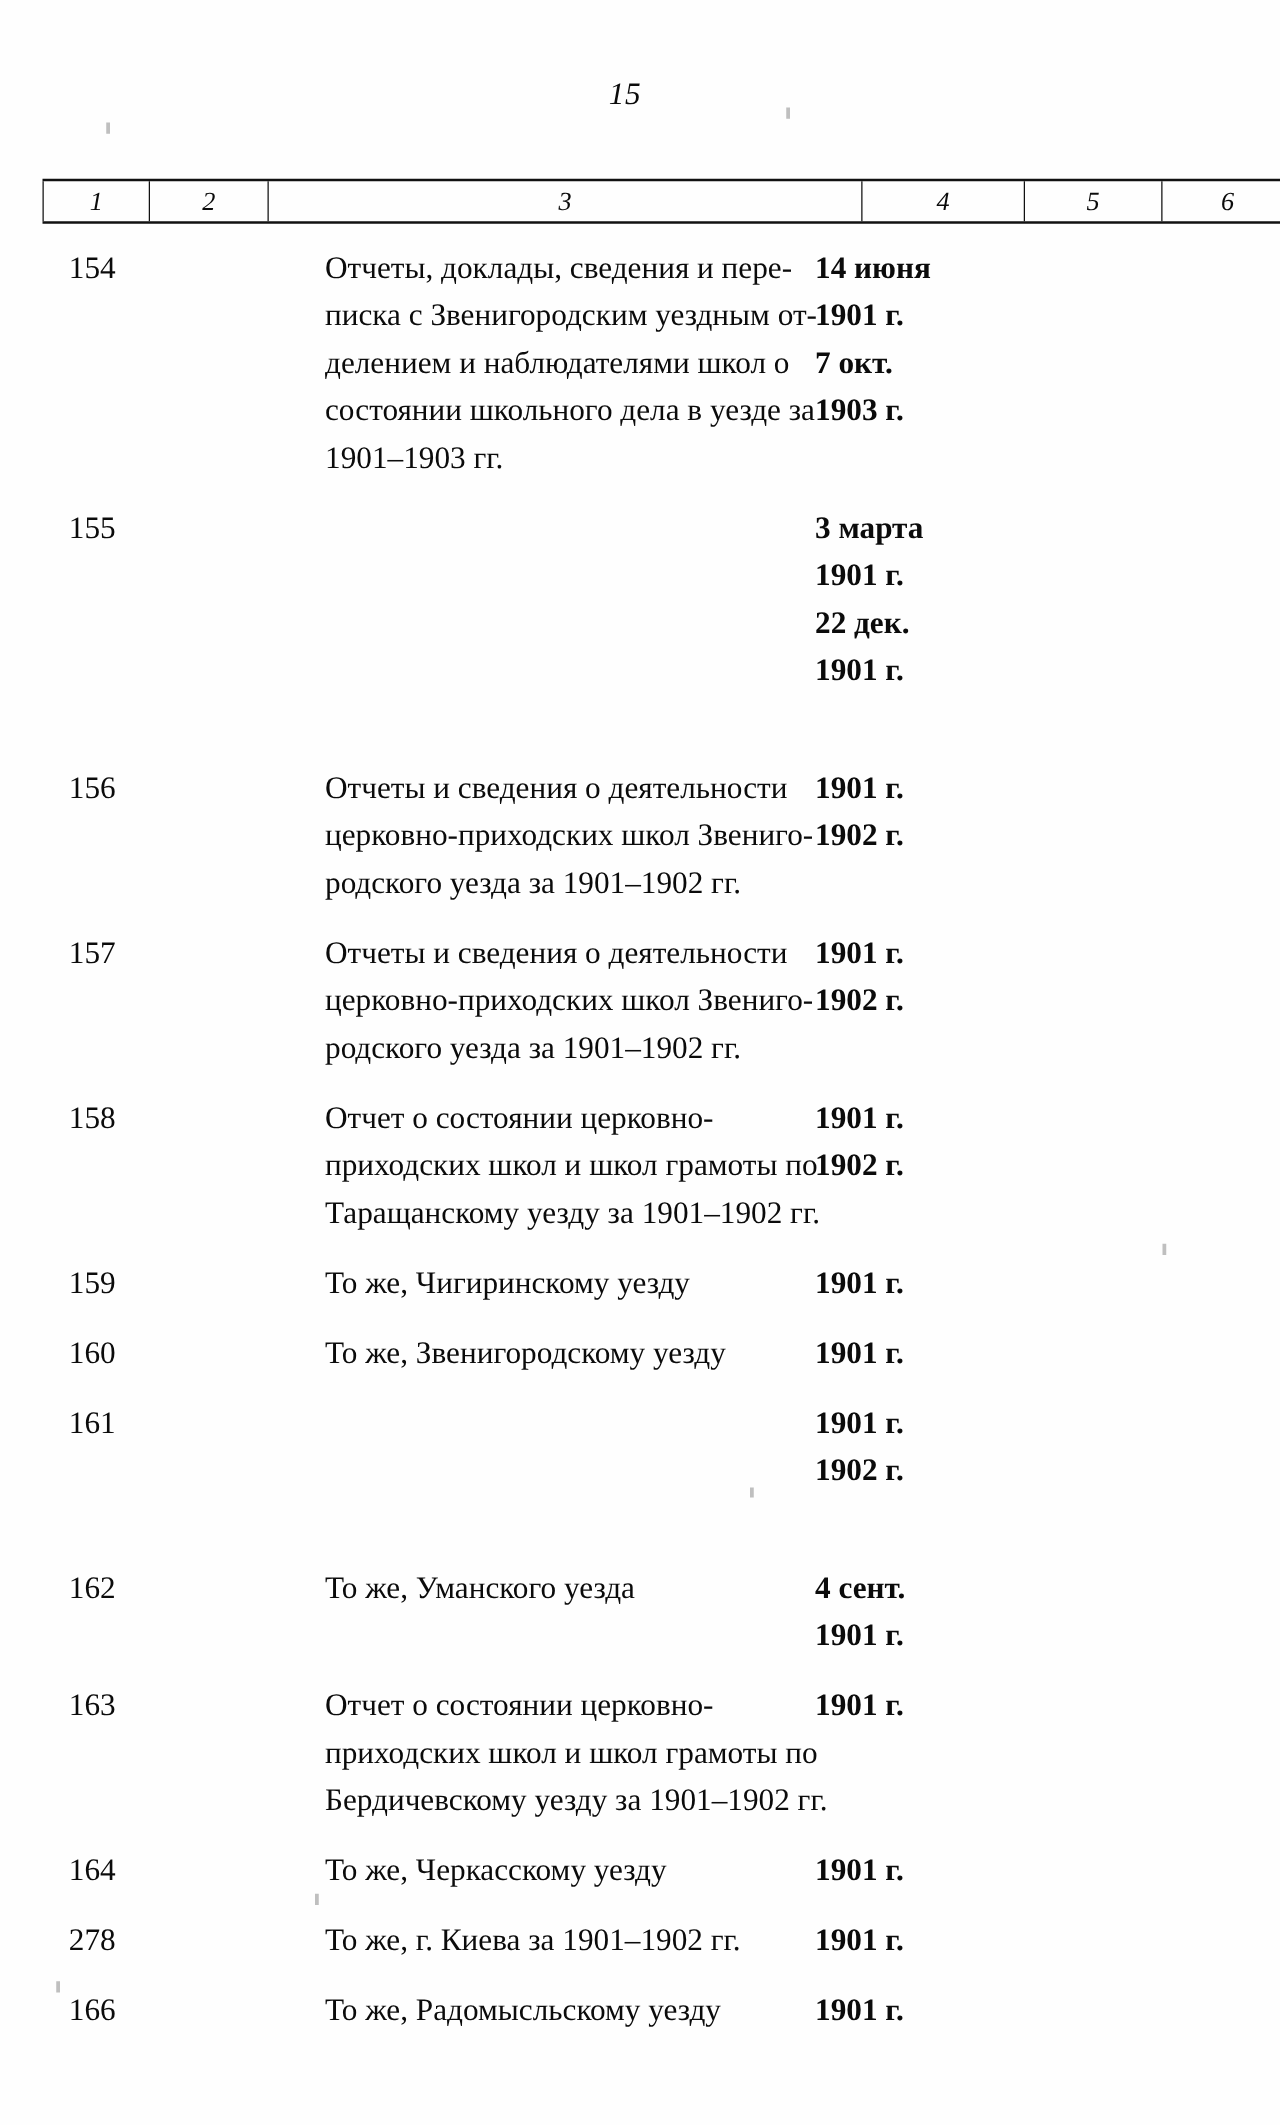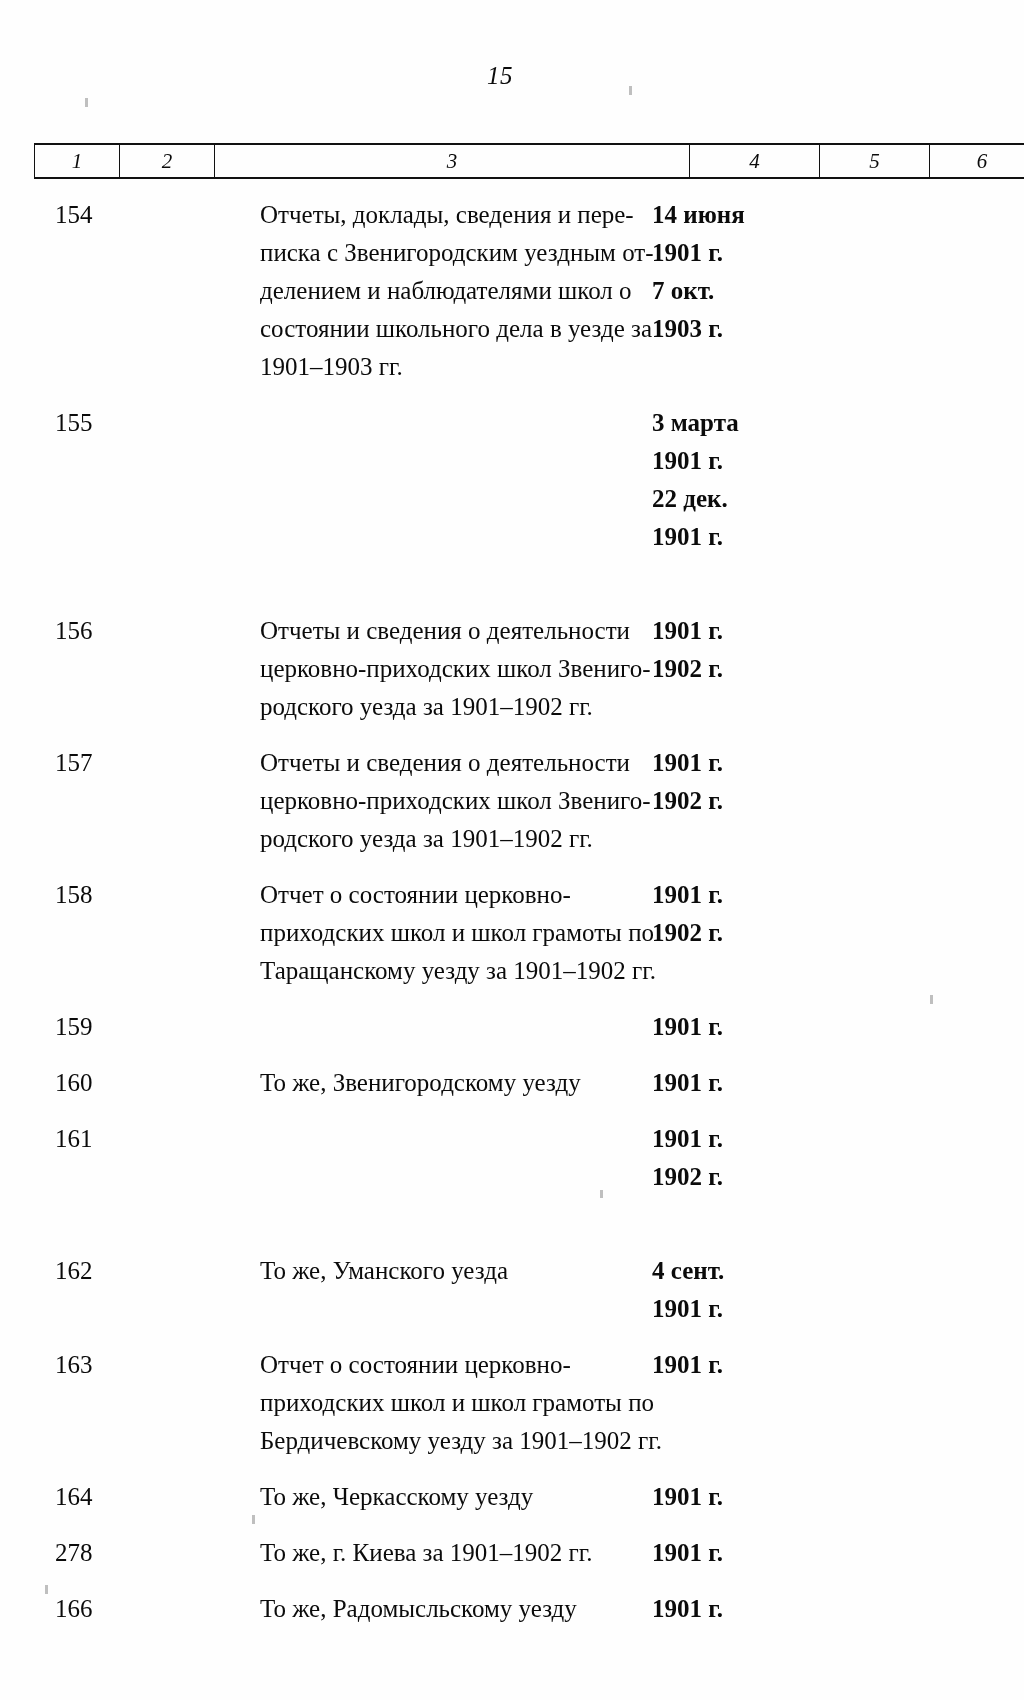--- a/index.html
+++ b/index.html
@@ -199,20 +199,21 @@
 приходских школ и школ грамоты по
 Таращанскому уезду за 1901–1902 гг.</div>
         <div class="dates">1901 г.
 1902 г.</div>
         <div class="spacer">&nbsp;
 &nbsp;
 &nbsp;</div>
       </div>
       <div class="entry">
         <div class="num">159</div>
+        <div class="title">То же, Чигиринскому уезду</div>
         <div class="dates">1901 г.</div>
         <div class="spacer">&nbsp;</div>
       </div>
       <div class="entry">
         <div class="num">160</div>
         <div class="title">То же, Звенигородскому уезду</div>
         <div class="dates">1901 г.</div>
         <div class="spacer">&nbsp;</div>
       </div>
       <div class="entry">

